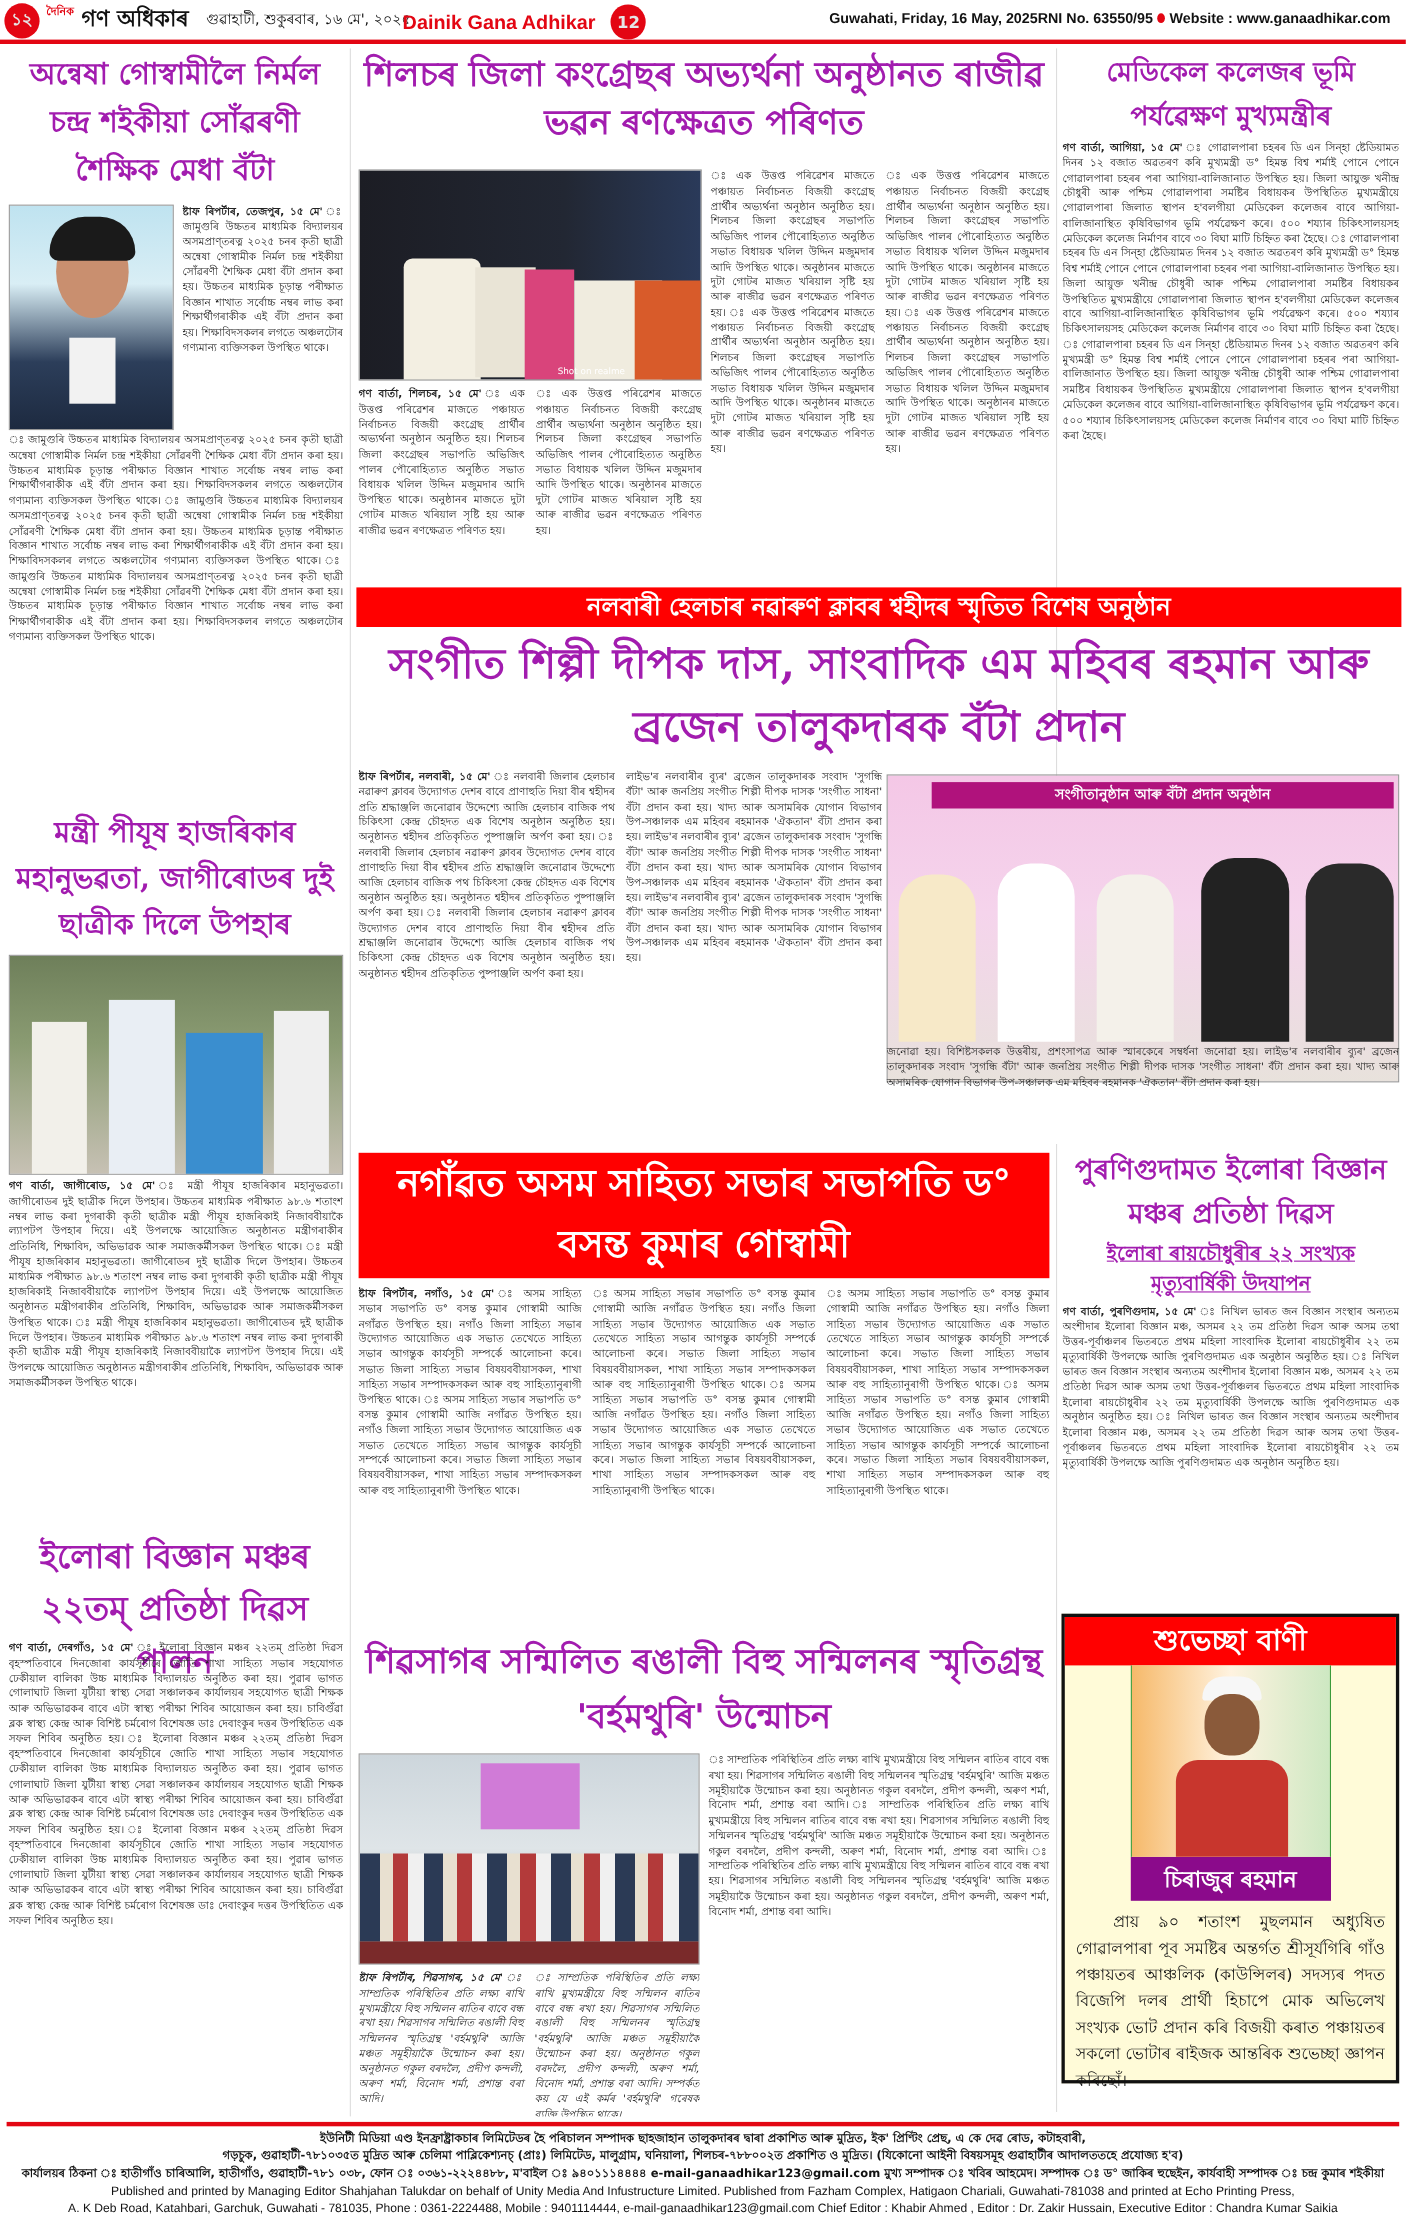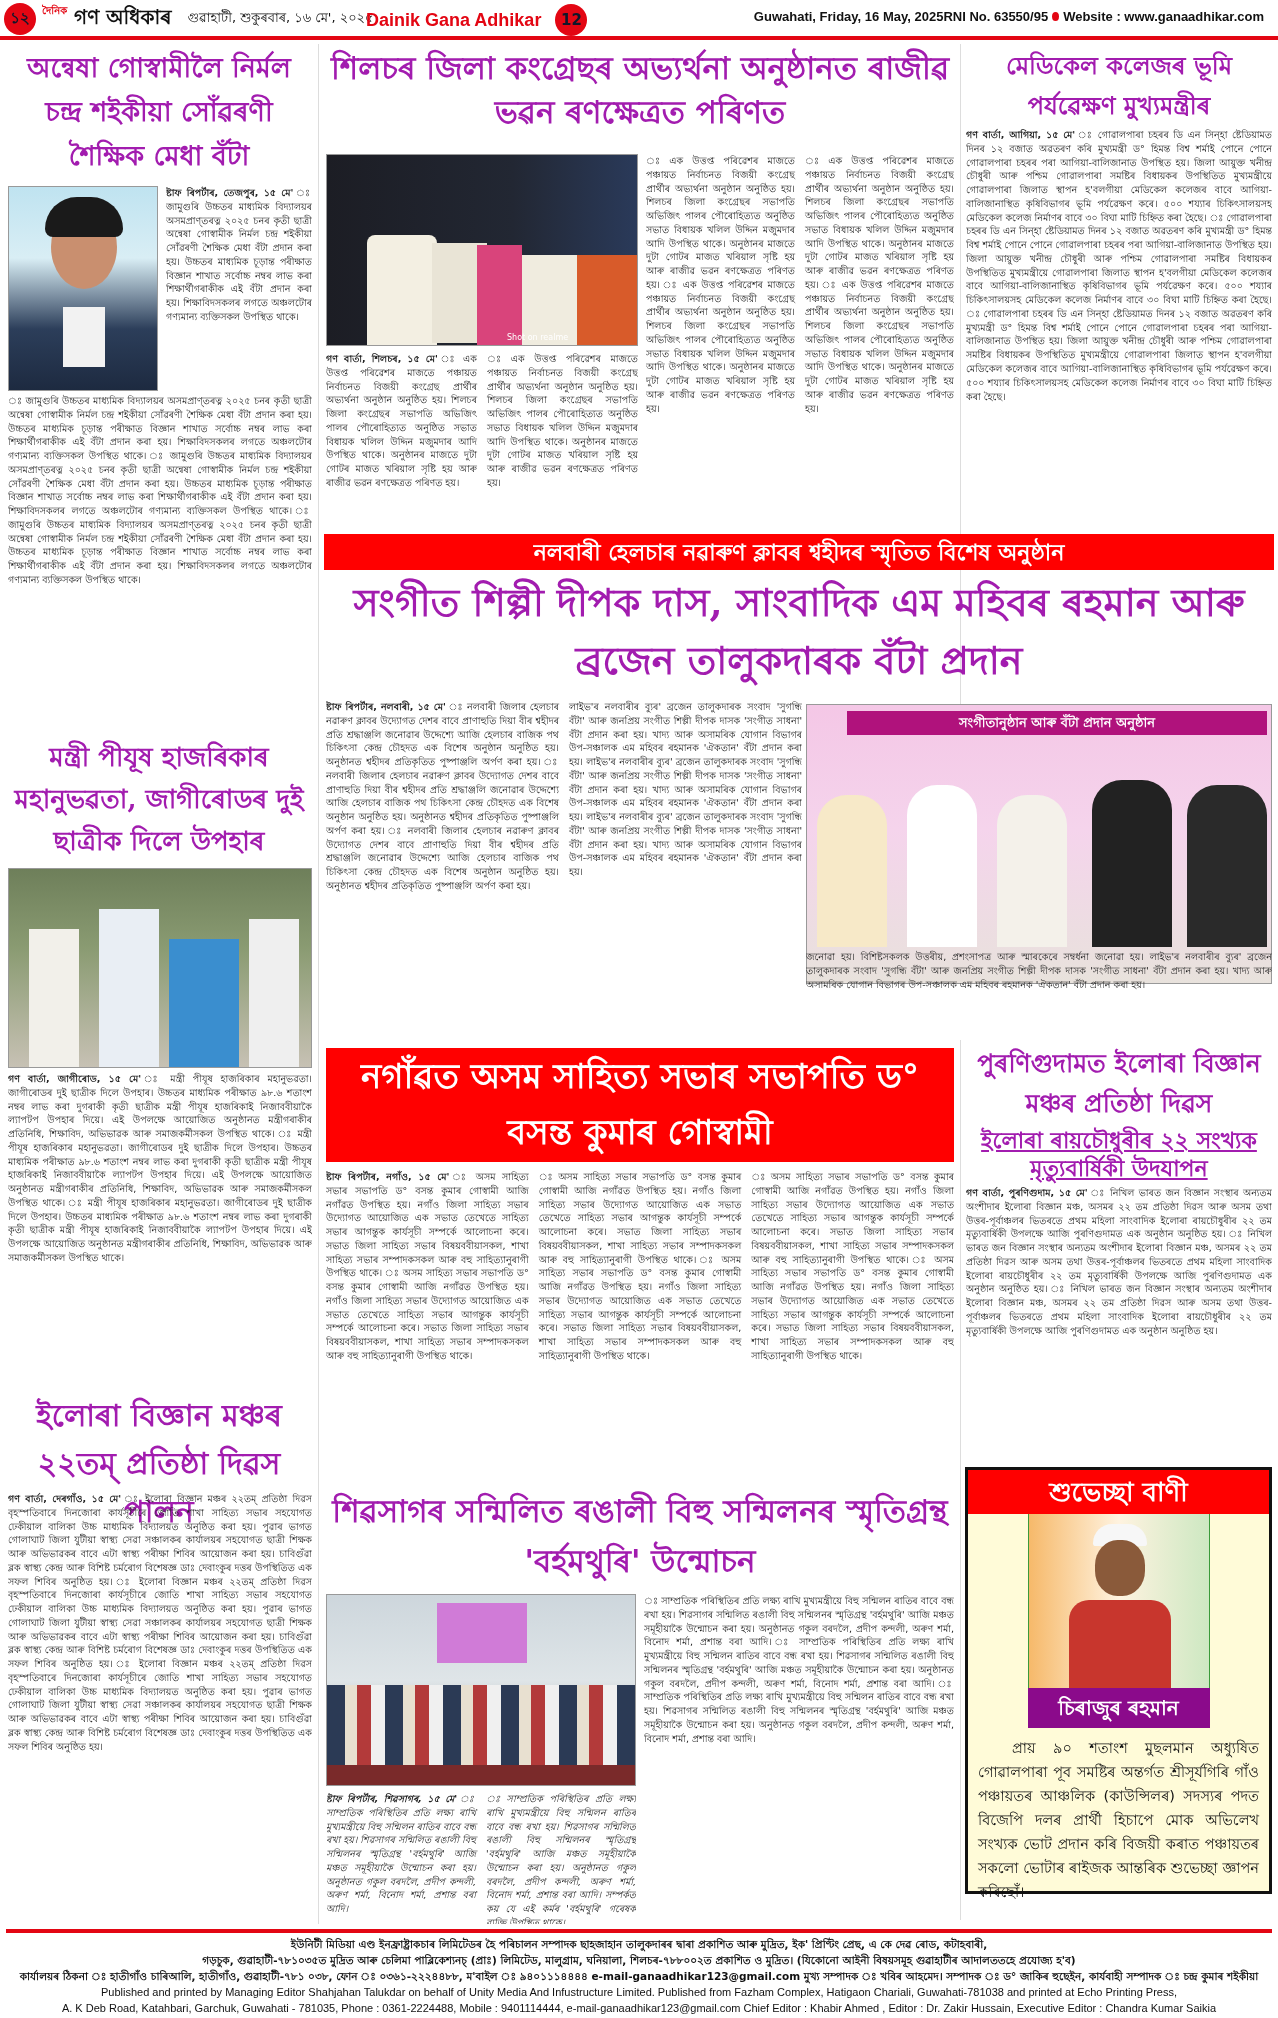--- a/index.html
+++ b/index.html
@@ -1,18 +1,18 @@
 <!DOCTYPE html>
 <html><head>
 <meta charset="utf-8">
 <style>
   * { box-sizing: border-box; margin: 0; padding: 0; }
   body { width: 1278px; height: 2018px; background: #fff; font-family: "DejaVu Sans", sans-serif; color: #111; position: relative; overflow: hidden; }
   .masthead { position: absolute; left: 0; top: 0; width: 1278px; height: 36px; display: flex; align-items: center; }
-  .pg-circle { width: 32px; height: 32px; border-radius: 50%; background: #e30613; color: #0f172a; font-weight: bold; font-size: 15px; display: flex; align-items: center; justify-content: center; }
+  .pg-circle { width: 32px; height: 32px; border-radius: 50%; background: #e30613; color: #e5e5e5; font-weight: bold; font-size: 15px; display: flex; align-items: center; justify-content: center; }
   .mast-left { position: absolute; left: 4px; top: 2px; display: flex; align-items: center; gap: 6px; }
   .brand { font-size: 20px; font-weight: bold; color: #111; }
   .brand .pre { font-size: 10px; color: #e30613; position: relative; top: -10px; }
   .date-as { font-size: 13px; margin-left: 10px; }
   .mast-mid { position: absolute; left: 366px; top: 4px; display: flex; align-items: center; gap: 14px; }
   .mast-en { color: #e30613; font-family: "Liberation Sans", sans-serif; font-weight: bold; font-size: 18px; }
   .mast-right { position: absolute; right: 14px; top: 9px; font-family: "Liberation Sans", sans-serif; font-size: 13px; font-weight: bold; display: flex; }
   .dot { display: inline-block; width: 7px; height: 9px; border-radius: 50%; background: #e30613; margin: 0 4px; }
   .rule-top { position: absolute; left: 0; top: 36px; width: 1278px; height: 4px; background: #e30613; }
   .colline { position: absolute; background: #ddd; width: 1px; }
@@ -184,21 +184,21 @@
     <span>ঃ অসম সাহিত্য সভাৰ সভাপতি ড° বসন্ত কুমাৰ গোস্বামী আজি নগাঁৱত উপস্থিত হয়। নগাঁও জিলা সাহিত্য সভাৰ উদ্যোগত আয়োজিত এক সভাত তেখেতে সাহিত্য সভাৰ আগন্তুক কাৰ্যসূচী সম্পৰ্কে আলোচনা কৰে। সভাত জিলা সাহিত্য সভাৰ বিষয়ববীয়াসকল, শাখা সাহিত্য সভাৰ সম্পাদকসকল আৰু বহু সাহিত্যানুৰাগী উপস্থিত থাকে।</span>
   </div>
       <div>
     <span>ঃ অসম সাহিত্য সভাৰ সভাপতি ড° বসন্ত কুমাৰ গোস্বামী আজি নগাঁৱত উপস্থিত হয়। নগাঁও জিলা সাহিত্য সভাৰ উদ্যোগত আয়োজিত এক সভাত তেখেতে সাহিত্য সভাৰ আগন্তুক কাৰ্যসূচী সম্পৰ্কে আলোচনা কৰে। সভাত জিলা সাহিত্য সভাৰ বিষয়ববীয়াসকল, শাখা সাহিত্য সভাৰ সম্পাদকসকল আৰু বহু সাহিত্যানুৰাগী উপস্থিত থাকে।</span>
     <span>ঃ অসম সাহিত্য সভাৰ সভাপতি ড° বসন্ত কুমাৰ গোস্বামী আজি নগাঁৱত উপস্থিত হয়। নগাঁও জিলা সাহিত্য সভাৰ উদ্যোগত আয়োজিত এক সভাত তেখেতে সাহিত্য সভাৰ আগন্তুক কাৰ্যসূচী সম্পৰ্কে আলোচনা কৰে। সভাত জিলা সাহিত্য সভাৰ বিষয়ববীয়াসকল, শাখা সাহিত্য সভাৰ সম্পাদকসকল আৰু বহু সাহিত্যানুৰাগী উপস্থিত থাকে।</span>
   </div>
     </div>
 </div>
 
 <div class="hl" style="position:absolute;left:966px;top:1044px;width:306px;font-size:25px;line-height:40px;">পুৰণিগুদামত ইলোৰা বিজ্ঞান মঞ্চৰ প্ৰতিষ্ঠা দিৱস</div>
-<div class="hl" style="position:absolute;left:966px;top:1126px;width:306px;font-size:22px;line-height:28px;text-decoration:underline;">ইলোৰা ৰায়চৌধুৰীৰ ২২ সংখ্যক মৃত্যুবাৰ্ষিকী উদযাপন</div>
+<div class="hl" style="position:absolute;left:966px;top:1126px;width:306px;font-size:18px;line-height:28px;text-decoration:underline;">ইলোৰা ৰায়চৌধুৰীৰ ২২ সংখ্যক মৃত্যুবাৰ্ষিকী উদযাপন</div>
 <div class="body-text" style="position:absolute;left:966px;top:1186px;width:306px;height:272px;overflow:hidden;">
   <b>গণ বাৰ্তা, পুৰণিগুদাম, ১৫ মে'</b>
   <span>ঃ নিখিল ভাৰত জন বিজ্ঞান সংস্থাৰ অন্যতম অংশীদাৰ ইলোৰা বিজ্ঞান মঞ্চ, অসমৰ ২২ তম প্ৰতিষ্ঠা দিৱস আৰু অসম তথা উত্তৰ-পূৰ্বাঞ্চলৰ ভিতৰতে প্ৰথম মহিলা সাংবাদিক ইলোৰা ৰায়চৌধুৰীৰ ২২ তম মৃত্যুবাৰ্ষিকী উপলক্ষে আজি পুৰণিগুদামত এক অনুষ্ঠান অনুষ্ঠিত হয়।</span>
   <span>ঃ নিখিল ভাৰত জন বিজ্ঞান সংস্থাৰ অন্যতম অংশীদাৰ ইলোৰা বিজ্ঞান মঞ্চ, অসমৰ ২২ তম প্ৰতিষ্ঠা দিৱস আৰু অসম তথা উত্তৰ-পূৰ্বাঞ্চলৰ ভিতৰতে প্ৰথম মহিলা সাংবাদিক ইলোৰা ৰায়চৌধুৰীৰ ২২ তম মৃত্যুবাৰ্ষিকী উপলক্ষে আজি পুৰণিগুদামত এক অনুষ্ঠান অনুষ্ঠিত হয়।</span>
   <span>ঃ নিখিল ভাৰত জন বিজ্ঞান সংস্থাৰ অন্যতম অংশীদাৰ ইলোৰা বিজ্ঞান মঞ্চ, অসমৰ ২২ তম প্ৰতিষ্ঠা দিৱস আৰু অসম তথা উত্তৰ-পূৰ্বাঞ্চলৰ ভিতৰতে প্ৰথম মহিলা সাংবাদিক ইলোৰা ৰায়চৌধুৰীৰ ২২ তম মৃত্যুবাৰ্ষিকী উপলক্ষে আজি পুৰণিগুদামত এক অনুষ্ঠান অনুষ্ঠিত হয়।</span>
 </div>
 
 <div class="hl" style="position:absolute;left:326px;top:1486px;width:628px;font-size:31px;line-height:50px;">শিৱসাগৰ সন্মিলিত ৰঙালী বিহু সন্মিলনৰ স্মৃতিগ্ৰন্থ 'বৰ্হমথুৰি' উন্মোচন</div>
 <div class="photo" style="left:326px;top:1594px;width:310px;height:192px;background:linear-gradient(180deg,#cdd6dc 0%,#dfe5e8 45%,#8a8a8a 100%);">
   <div style="position:absolute;left:110px;top:8px;width:90px;height:60px;background:#d07bd7;"></div>

